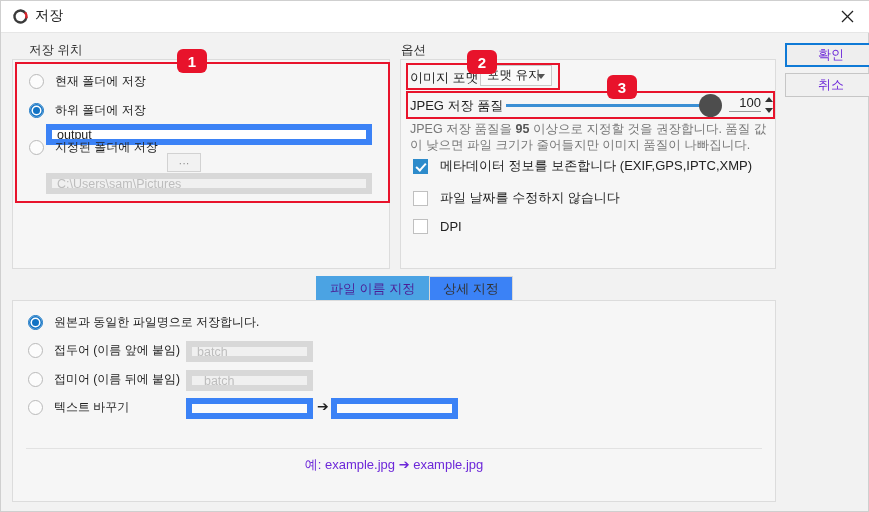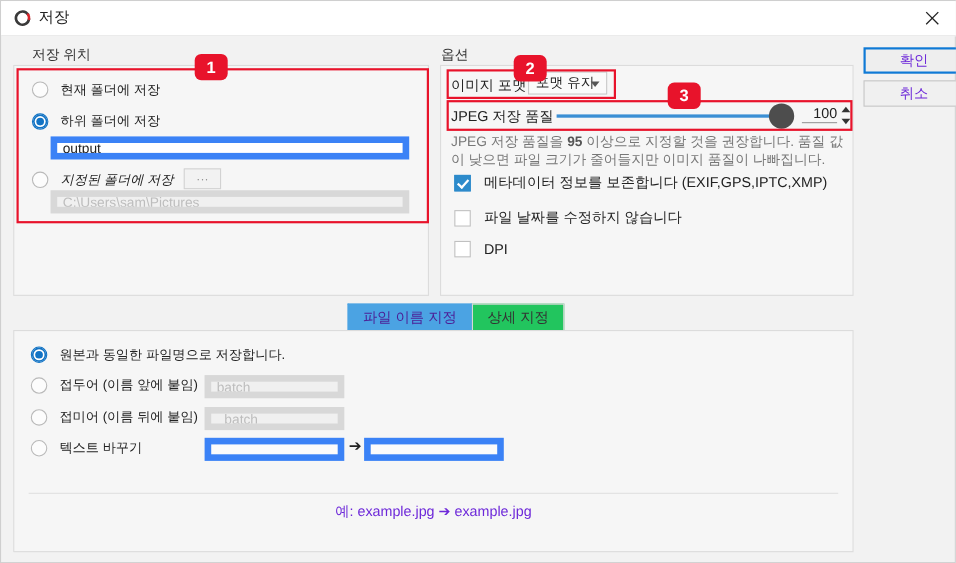--- a/index.html
+++ b/index.html
@@ -84,21 +84,21 @@
   
   .btn{position:absolute;box-sizing:border-box;width:92px;height:24px;font-size:13px;color:#6d28d9;
        display:flex;align-items:center;justify-content:center;background:#f0f0f0;border:1px solid #c6c6c6;}
   .btn.primary{border:2px solid #0f7ad6;background:#eeeeee;}
   #btn-ok{left:784px;top:42px;}
   #btn-cancel{left:784px;top:72px;}
 
   
   .tabs{position:absolute;left:315px;top:275px;display:flex;}
   .tab{box-sizing:border-box;height:25px;padding:0 13px;display:flex;align-items:center;font-size:13px;
-       border:1px solid #d8d8d8;border-bottom:none;background:#22c55e;color:#333;}
+       border:1px solid #d8d8d8;border-bottom:none;background:#3b82f6;color:#333;}
   .tab.active{background:#4ba3e3;color:#4c1d95;border-color:#4ba3e3;}
 
   
   #bottom-panel{left:11px;top:299px;width:764px;height:202px;background:#f6f6f6;}
   .sep{position:absolute;left:25px;top:447px;width:736px;height:1px;background:#e2e2e2;}
   .example{position:absolute;left:11px;top:455px;width:764px;text-align:center;font-size:13px;color:#6d28d9;}
   .arrow-glyph{font-family:"DejaVu Sans",sans-serif;}
 </style>
 </head>
 <body>
@@ -132,21 +132,21 @@
     <span class="radio-label">현재 폴더에 저장</span>
   </div>
 
   <div class="radio-row" style="left:28px;top:101px;">
     <span class="radio on"></span>
     <span class="radio-label">하위 폴더에 저장</span>
   </div>
 
   <input class="txt" style="position: absolute; left: 45px; top: 123px; width: 326px;" value="output">
 
-  <div class="radio-row" style="left:28px;top:154px;font-style:italic;">
+  <div class="radio-row" style="left:28px;top:138px;">
     <span class="radio"></span>
     <span class="radio-label">지정된 폴더에 저장</span>
   </div>
   <div class="browse-btn" style="left:166px;top:152px;">···</div>
 
   <input class="txt disabled" style="position: absolute; left: 45px; top: 172px; width: 326px;" placeholder="C:\Users\sam\Pictures">
 
   <div class="redbox" id="redbox1"></div>
   <div class="badge" id="badge1">1</div>
 

